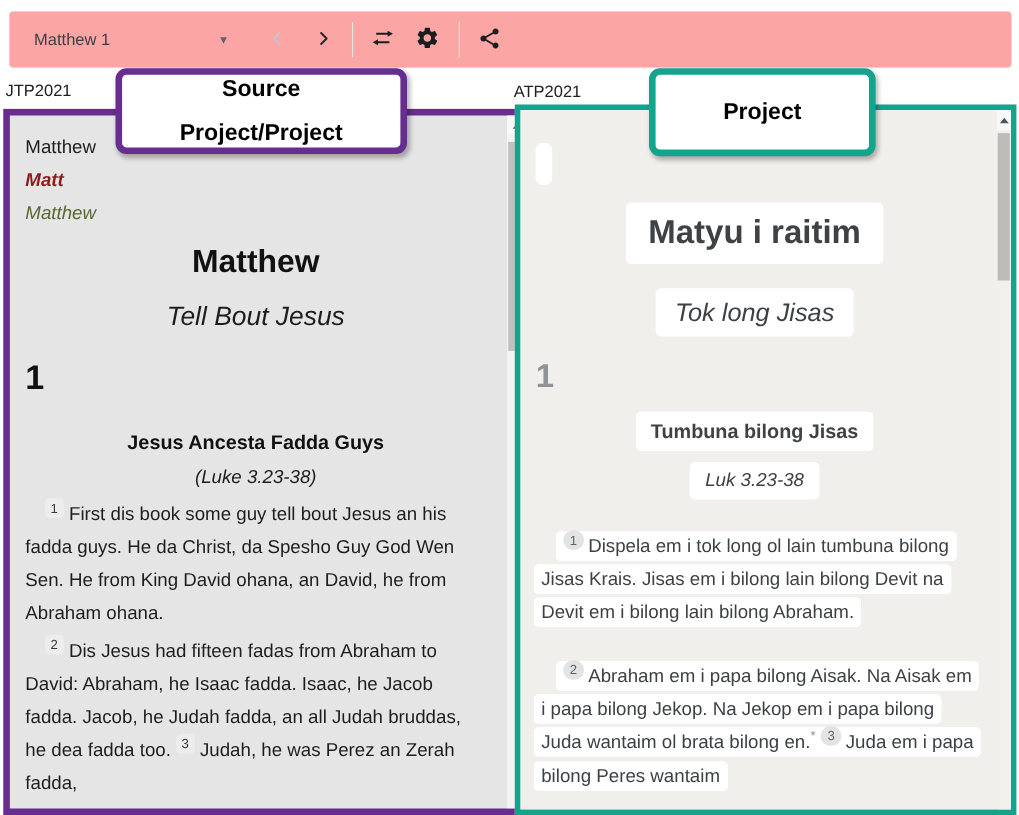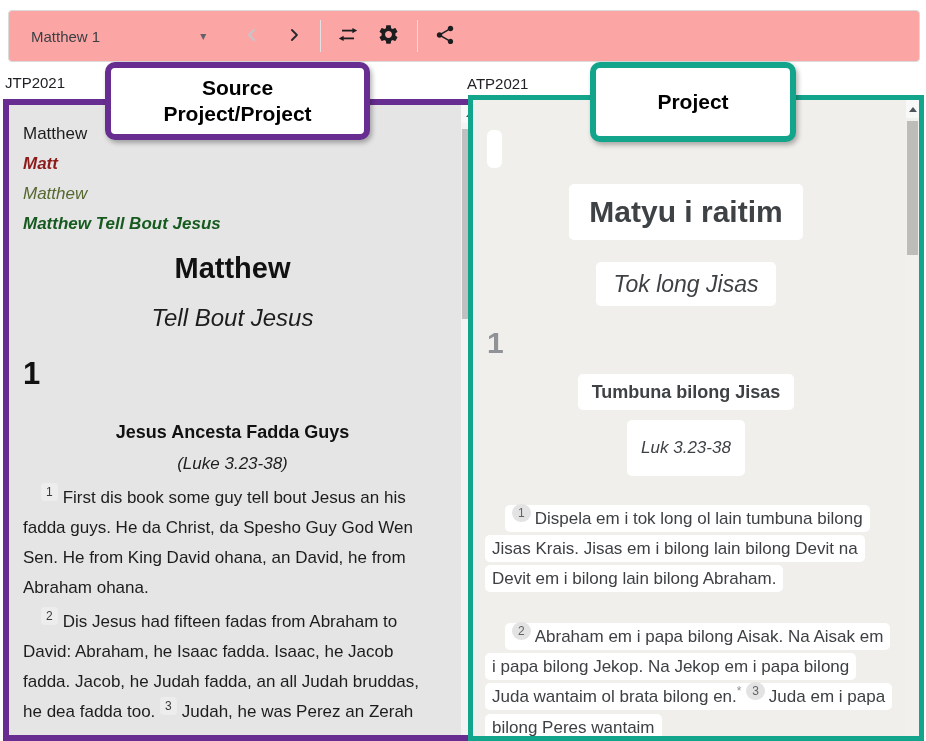--- a/index.html
+++ b/index.html
@@ -84,21 +84,21 @@
   .center-row { text-align: center; }
   .hl-box { display: inline-block; background: #fff; border-radius: 5px; }
   .tgt-title-row { margin-top: 16px; }
   .tgt-title .hl-box { padding: 12px 20px; font-size: 30px; font-weight: bold; line-height: 32px; color: #3f4245; }
   .tgt-subtitle-row { margin-top: 22px; }
   .tgt-subtitle .hl-box { padding: 9px 18px; font-size: 23px; font-style: italic; line-height: 26px; }
   .tgt-chapter { margin-top: 20px; margin-left: 2px; font-size: 30px; font-weight: bold; line-height: 34px; color: #8f9296; }
   .tgt-section-row { margin-top: 14px; }
   .tgt-section .hl-box { padding: 8px 14px; font-size: 18px; font-weight: bold; line-height: 20px; color: #3f4245; }
   .tgt-ref-row { margin-top: 10px; }
-  .tgt-ref .hl-box { padding: 18px 14px; font-size: 17px; font-style: italic; line-height: 20px; }
+  .tgt-ref .hl-box { padding: 7px 14px; font-size: 17px; font-style: italic; line-height: 20px; }
   .tgt-para { margin-top: 28px; text-indent: 20px; }
   .tgt-para .hl {
     background: #fff; padding: 4px 7px; border-radius: 5px;
     -webkit-box-decoration-break: clone; box-decoration-break: clone;
   }
   .vnum-tgt {
     display: inline-block; background: #e3e3e3; color: #606468; font-size: 12px;
     line-height: 1; padding: 3px 6px; border-radius: 9px;
     position: relative; top: -7px; margin-right: 4px; text-indent: 0;
   }
@@ -106,21 +106,21 @@
 
   
   .callout {
     position: absolute; background: #fff; text-align: center; z-index: 20;
     font-weight: bold; color: #000; font-size: 21px; line-height: 26px;
     display: flex; flex-direction: column; justify-content: center;
     box-shadow: 2px 3px 5px rgba(0,0,0,0.3);
   }
   .callout.src-callout {
     left: 105px; top: 62px; width: 265px; height: 78px;
-    border: 6px solid var(--purple); border-radius: 10px;
+    border: 6px solid var(--purple); border-radius: 10px; justify-content: space-between;
   }
   .callout.tgt-callout {
     left: 590px; top: 62px; width: 206px; height: 80px;
     border: 6px solid var(--teal); border-radius: 10px;
   }
 
   :root { --purple: #672d90; --teal: #13a48c; }
 </style>
 </head>
 <body>
@@ -178,21 +178,20 @@
 </div>
 
 <div class="pane-label src">JTP2021</div>
 <div class="pane-label tgt">ATP2021</div>
 
 <div class="pane source">
   <div class="src-content">
     <div class="hdr-plain">Matthew</div>
     <div class="hdr-maroon">Matt</div>
     <div class="hdr-olive">Matthew</div>
-    <div class="hdr-green">Matthew Tell Bout Jesus</div>
 
     <div class="src-title">Matthew</div>
     <div class="src-subtitle">Tell Bout Jesus</div>
     <div class="src-chapter">1</div>
     <div class="src-section">Jesus Ancesta Fadda Guys</div>
     <div class="src-ref">(Luke 3.23-38)</div>
 
     <div class="src-para">
       <span class="vnum-src">1</span><span>First dis book some guy tell bout Jesus an his fadda guys. He da Christ, da Spesho Guy God Wen Sen. He from King David ohana, an David, he from Abraham ohana.</span>
     </div>

